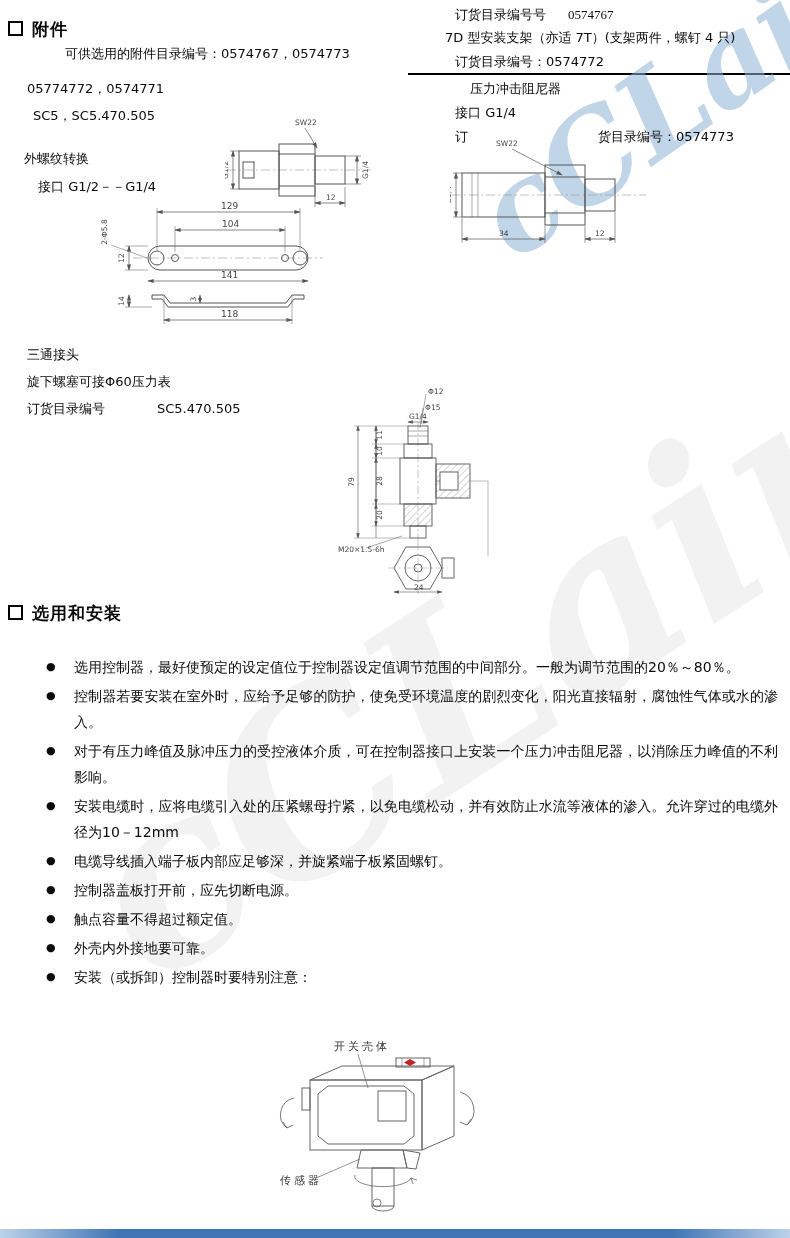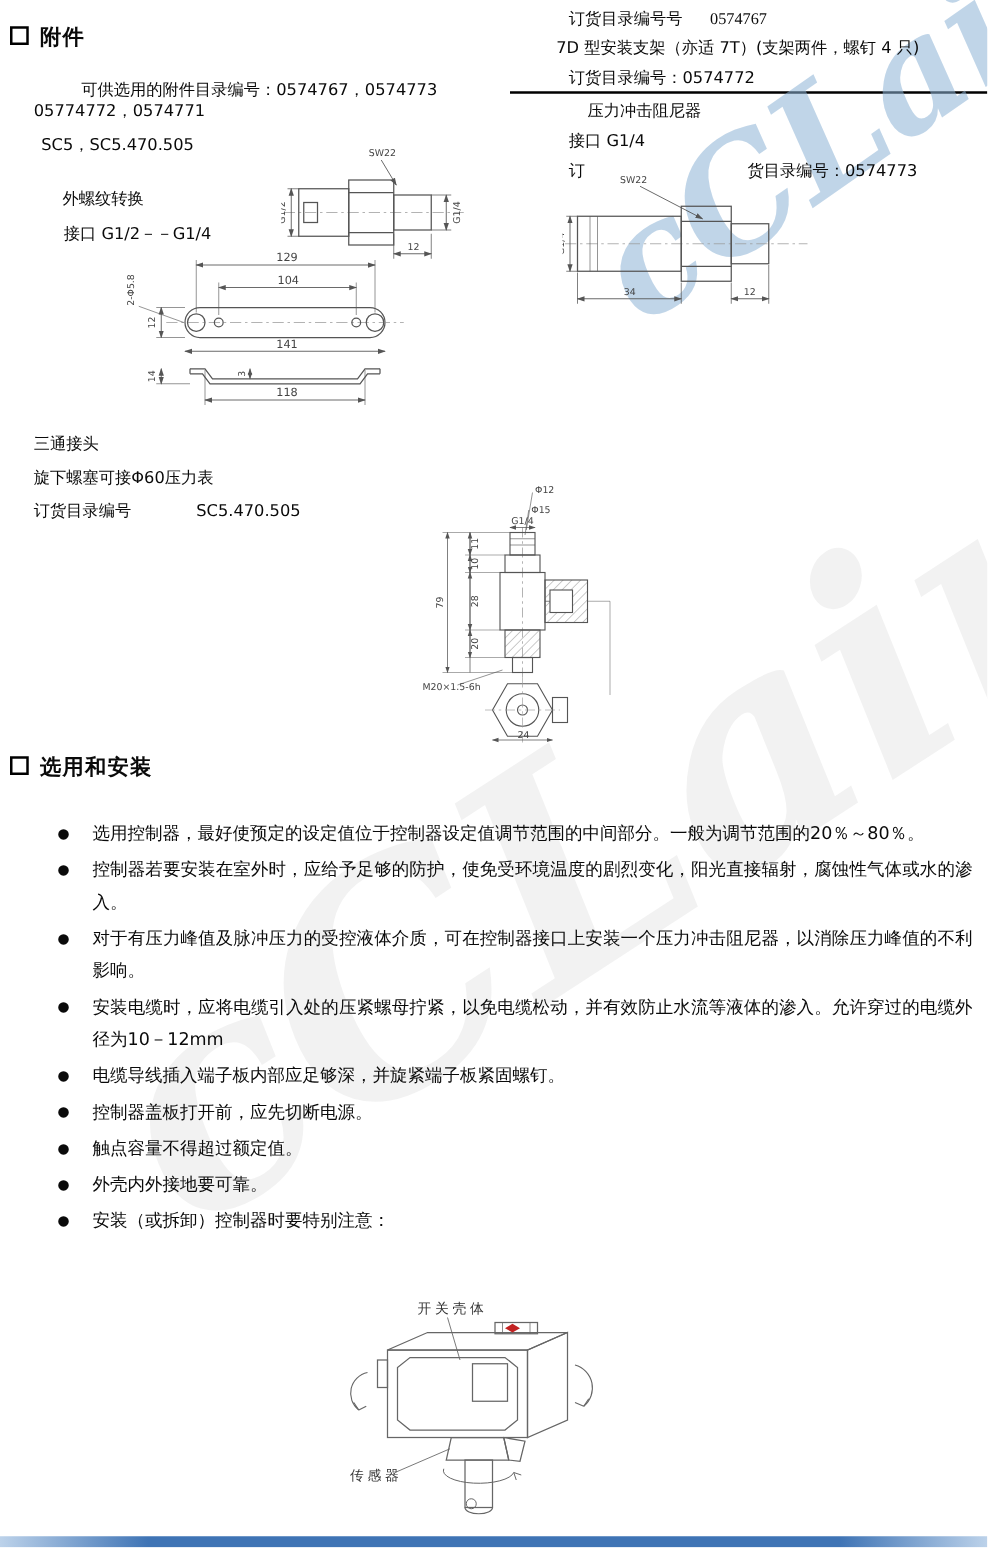--- a/index.html
+++ b/index.html
@@ -36,25 +36,25 @@
 
 <div class="page">
 
   <div class="wm wm-blue">cCLair</div>
   <div class="wm wm-gray">cCLair</div>
 
   <div class="abs z2 h1" style="left:8px;top:18px;">
     <span class="sq"></span><span>附件</span>
   </div>
 
-  <div class="abs z2 txt" style="left:65px;top:63px;">可供选用的附件目录编号：0574767，0574773</div>
+  <div class="abs z2 txt" style="left:65px;top:45px;">可供选用的附件目录编号：0574767，0574773</div>
   <div class="abs z2 txt" style="left:27px;top:80px;">05774772，0574771</div>
   <div class="abs z2 txt" style="left:33px;top:107px;">SC5，SC5.470.505</div>
-  <div class="abs z2 txt" style="left:50px;top:150px;">外螺纹转换</div>
-  <div class="abs z2 txt" style="left:38px;top:178px;margin-left:13px;">接口 G1/2－－G1/4</div>
+  <div class="abs z2 txt" style="left:24px;top:150px;">外螺纹转换</div>
+  <div class="abs z2 txt" style="left:38px;top:178px;">接口 G1/2－－G1/4</div>
 
   <div class="abs z2 txt" style="left:455px;top:6px;font-family:Liberation Serif, serif;">
     <span>订货目录编号号</span><span style="margin-left:22px;">0574767</span>
   </div>
   <div class="abs z2 txt" style="left:445px;top:29px;">7D 型安装支架（亦适 7T）(支架两件，螺钉 4 只)</div>
   <div class="abs z2 txt" style="left:455px;top:53px;">订货目录编号：0574772</div>
   <div class="rule" style="left:408px;top:73px;width:382px;"></div>
   <div class="abs z2 txt" style="left:470px;top:80px;">压力冲击阻尼器</div>
   <div class="abs z2 txt" style="left:455px;top:104px;">接口 G1/4</div>
   <div class="abs z2 txt" style="left:455px;top:128px;">订</div>

